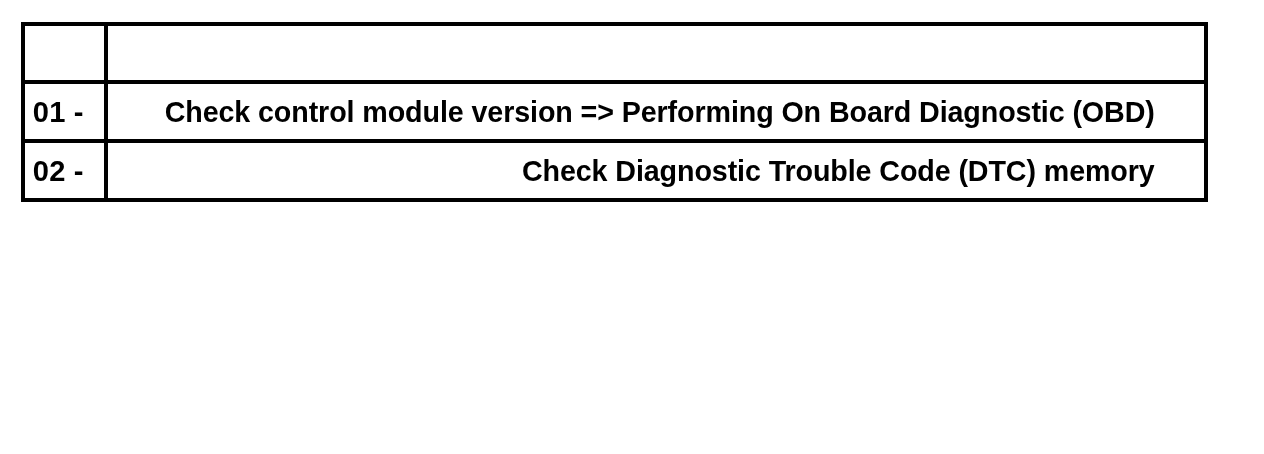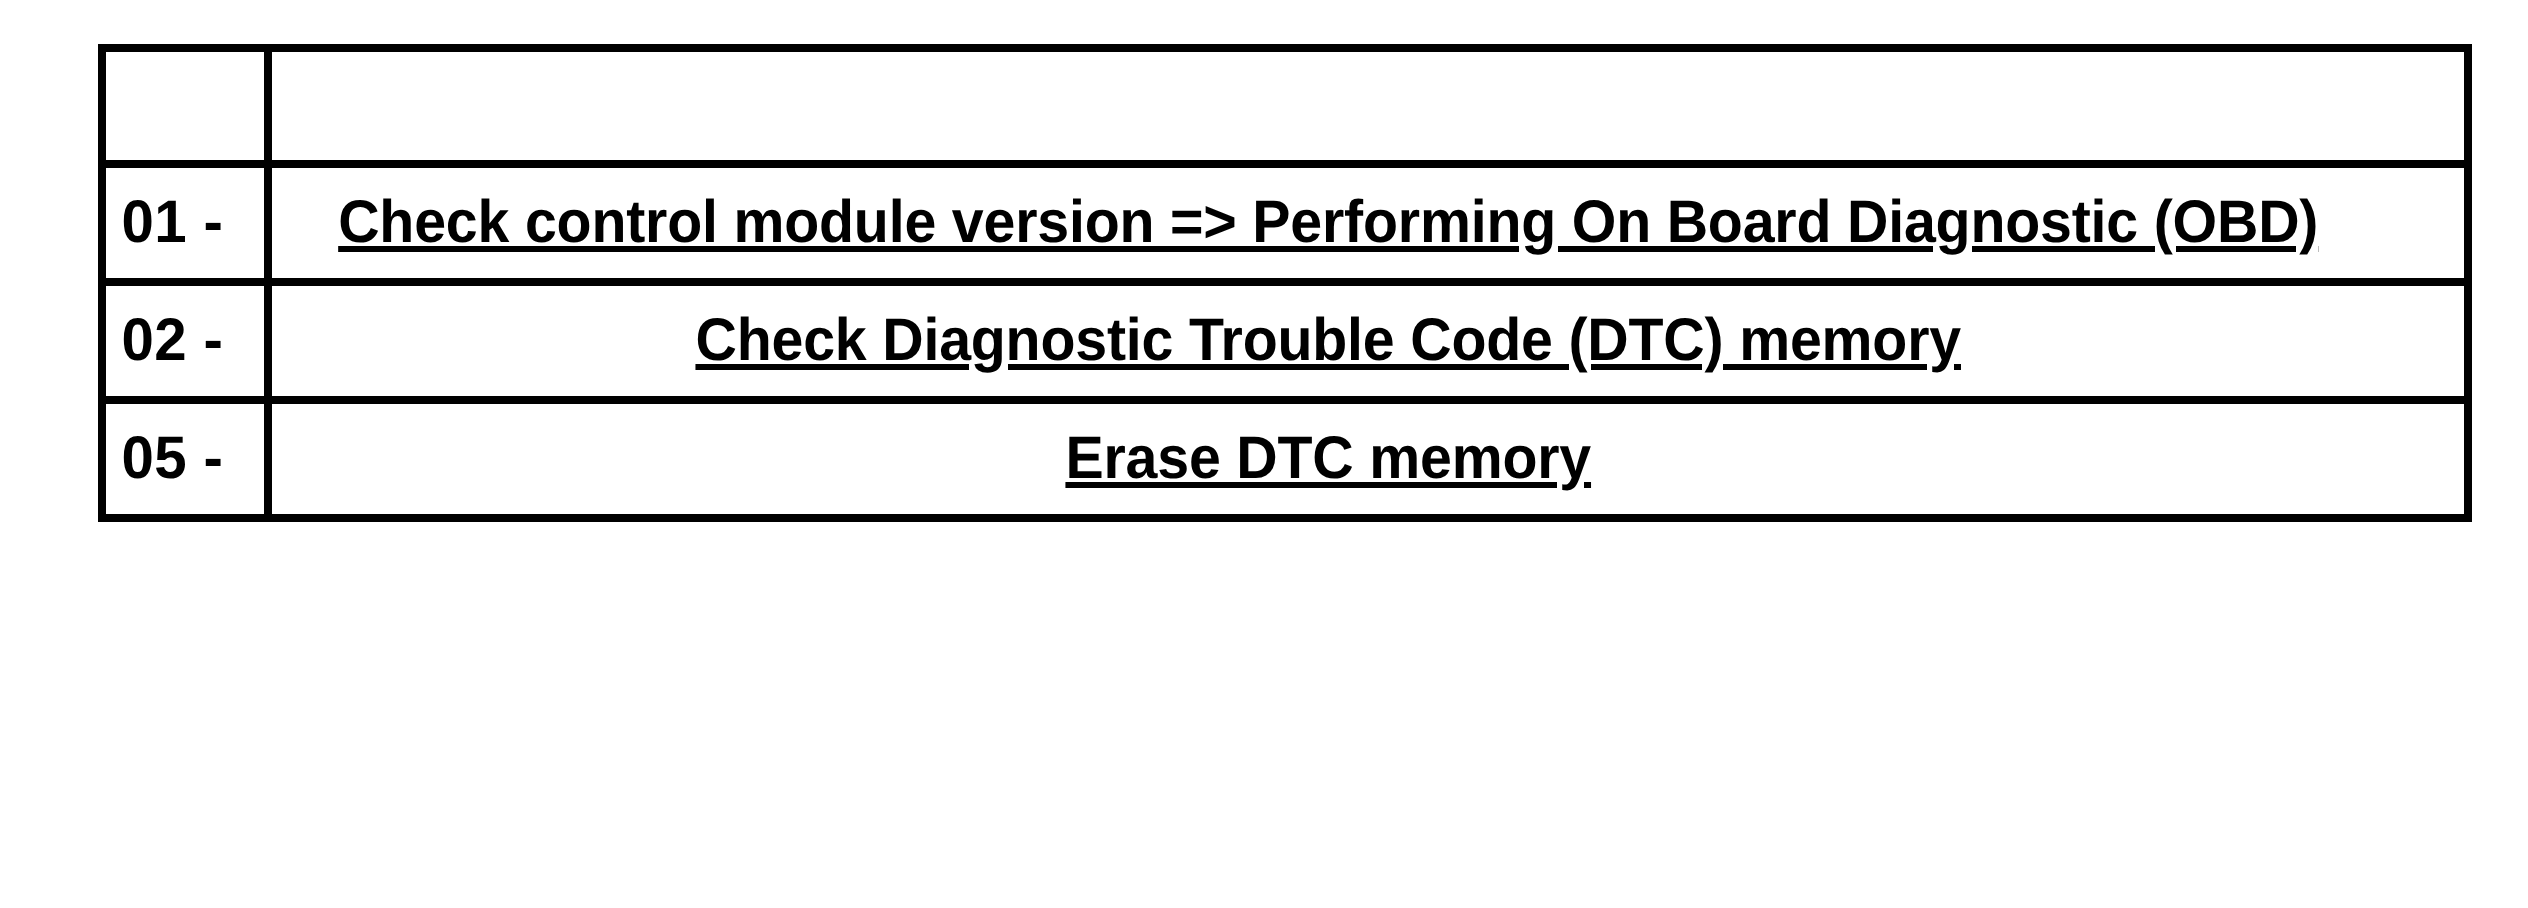--- a/index.html
+++ b/index.html
@@ -16,21 +16,21 @@
 
   #page {
     position: relative;
     width: 1264px;
     height: 454px;
     background: #ffffff;
   }
 
   .fn-table {
     position: absolute;
-    left: 49px;
+    left: 21px;
     top: 22px;
     width: 1183px;
     border-collapse: collapse;
     table-layout: fixed;
     background: #ffffff;
   }
 
   .fn-table,
   .fn-table td {
     border: 4px solid #000000;
@@ -59,22 +59,21 @@
     line-height: 34px;
     color: #000000;
     padding-left: 8px;
     letter-spacing: 0.2px;
     white-space: nowrap;
     transform: scaleX(0.97);
     transform-origin: left center;
   }
 
   .desc-cell {
-    text-align: center;
-    text-decoration: underline;
+    text-align: right;
   }
 
   .desc-text {
     display: block;
     font-size: 30px;
     font-weight: bold;
     line-height: 34px;
     color: #000000;
     padding-left: 10px;
     white-space: nowrap;
@@ -119,27 +118,19 @@
       <tr class="fn-row">
         <td class="code-cell">
           <span class="code-text">02 -</span>
         </td>
         <td class="desc-cell">
           <span class="desc-text">Check Diagnostic Trouble Code (DTC) memory</span>
         </td>
       </tr>
 
 
-      <tr class="fn-row">
-        <td class="code-cell">
-          <span class="code-text">05 -</span>
-        </td>
-        <td class="desc-cell">
-          <span class="desc-text">Erase DTC memory</span>
-        </td>
-      </tr>
 
 
 
     </tbody>
   </table>
 
 </div>
 
 </body></html>

